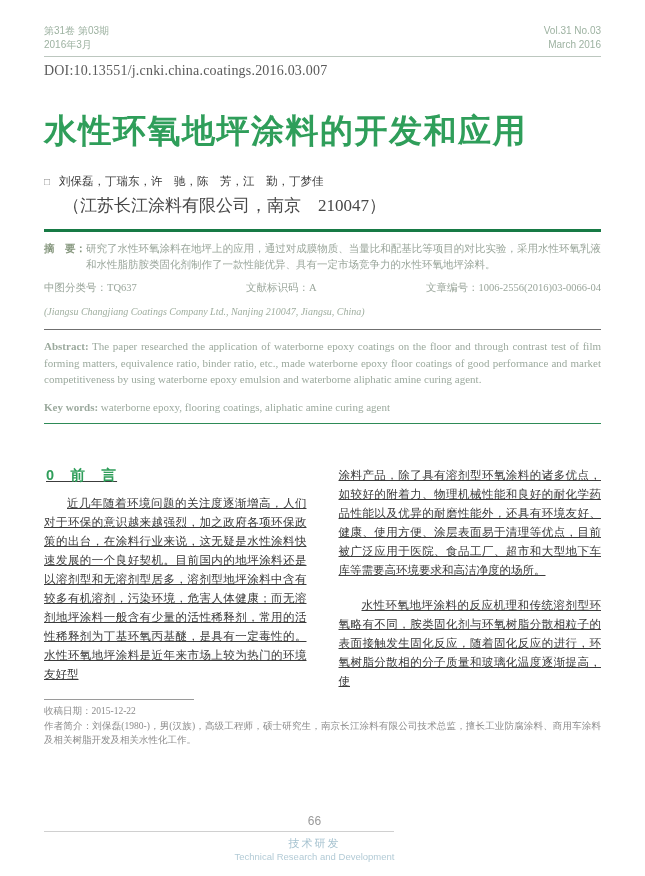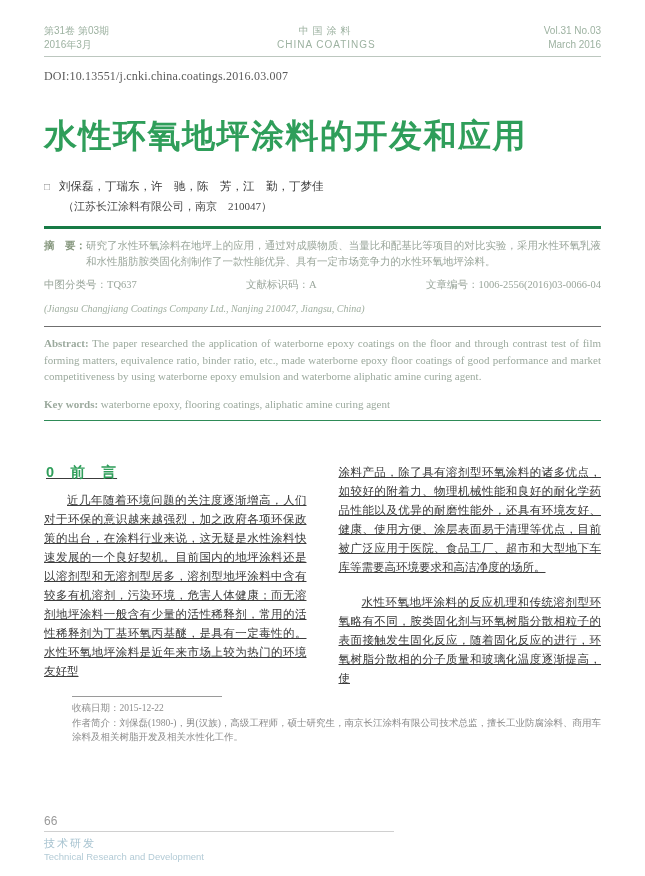--- a/index.html
+++ b/index.html
@@ -14,30 +14,30 @@
   .jheader{
     display:flex;justify-content:space-between;align-items:flex-start;
     font-size:10px;line-height:14px;color:#9db2a1;
     border-bottom:1px solid #bcc7bf;padding-bottom:4px;
     font-family:"Liberation Sans","DejaVu Sans",sans-serif;
   }
   .jh-center{text-align:center;}
   .jh-right{text-align:right;}
   .jh-cn{letter-spacing:4px;}
   .jh-en{letter-spacing:1px;}
-  .doi{margin-top:12px;font-size:12px;color:#5a5a5a;letter-spacing:.2px;}
+  .doi{margin-top:6px;font-size:14px;color:#5a5a5a;letter-spacing:.2px;}
   
   .cn-title{
     margin:30px 0 0 0;font-size:33px;font-weight:900;letter-spacing:1.5px;
     font-family:"Liberation Sans","DejaVu Sans",sans-serif;
     color:#2f9e5a;
   }
   .authors-cn{margin-top:20px;font-size:11.5px;color:#3a3a3a;display:flex;gap:9px;align-items:baseline;}
   .authors-cn .sq{color:#8a8a8a;font-size:10px;}
-  .affil-cn{margin-top:5px;padding-left:19px;font-size:11px;color:#474747;}
+  .affil-cn{margin-top:5px;padding-left:19px;font-size:17px;color:#474747;}
   .rule-green-thick{margin-top:12px;height:3px;background:#177a45;}
   
   .abs-cn{margin-top:9px;font-size:10.5px;line-height:16px;color:#9aa69b;}
   .abs-row{display:flex;}
   .abs-row .lbl{flex:0 0 auto;font-weight:bold;color:#87987f;white-space:pre;}
   .abs-row .txt{flex:1 1 auto;text-align:justify;}
   .kw-row{margin-top:4px;}
   .kw-row .lbl{font-weight:bold;color:#87987f;}
   .meta-row{margin-top:7px;display:flex;justify-content:space-between;color:#9aa69b;}
   
@@ -58,43 +58,39 @@
   .columns{margin-top:42px;display:flex;gap:32px;text-decoration:underline;}
   .col{flex:1 1 0;font-size:11.5px;line-height:19px;text-align:justify;color:#3a3a3a;}
   .sec-heading{
     font-family:"Liberation Sans","DejaVu Sans",sans-serif;
     font-size:14.5px;font-weight:bold;color:#2f9e5a;margin:0 0 9px 2px;letter-spacing:1px;
   }
   .para-indent{text-indent:2em;margin:0;}
   .para-noindent{margin:0;}
   .col p + p{margin-top:16px;}
   
-  .footnote{margin-top:8px;margin-left:28px;}
+  .footnote{margin-top:8px;}
   .fn-sep{width:150px;border-top:1px solid #9a9a9a;margin-bottom:4px;}
   .fn-line{font-size:9.5px;line-height:14.5px;color:#8b8b8b;text-align:justify;}
   
-  .pfooter{position:absolute;left:44px;right:60px;bottom:14px;}
+  .pfooter{position:absolute;left:44px;right:60px;bottom:14px;text-align:center;}
   .pnum{font-size:12px;color:#9a9a9a;font-family:"Liberation Sans","DejaVu Sans",sans-serif;}
   .pf-line{width:350px;border-top:1px solid #d0d0d0;margin:3px 0 4px 0;}
   .pf-cn{font-size:11px;color:#a7c3d0;letter-spacing:2px;}
   .pf-en{font-size:9.5px;color:#b3cbd6;font-family:"Liberation Sans","DejaVu Sans",sans-serif;}
 </style>
 </head>
 <body>
 
 <div class="page">
 
   <div class="jheader">
     <div class="jh-left">
       <div>第31卷 第03期</div>
       <div>2016年3月</div>
-    </div>
-    <div class="jh-center">
-      <div class="jh-cn">中国涂料</div>
-      <div class="jh-en">CHINA COATINGS</div>
     </div>
     <div class="jh-right">
       <div>Vol.31 No.03</div>
       <div>March 2016</div>
     </div>
   </div>
 
   <div class="doi">DOI:10.13551/j.cnki.china.coatings.2016.03.007</div>
 
   <h1 class="cn-title">水性环氧地坪涂料的开发和应用</h1>

